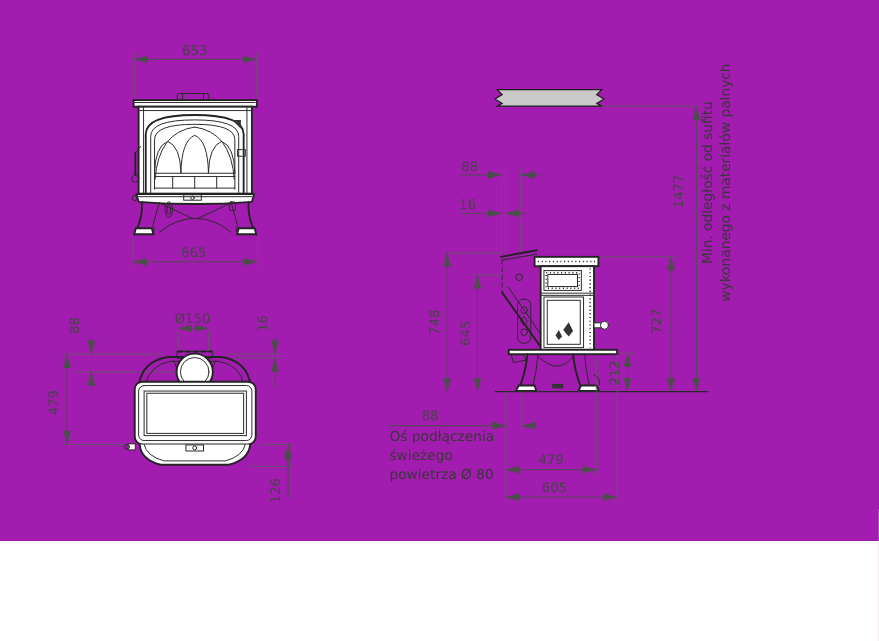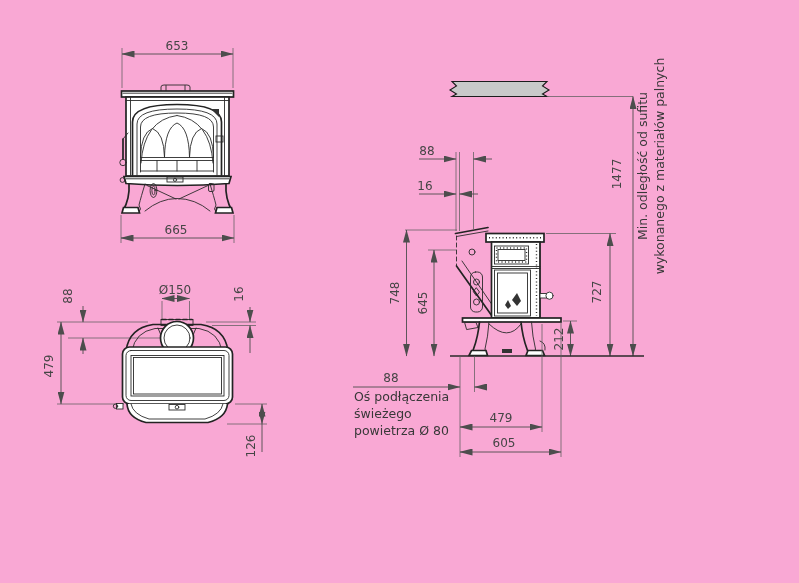--- a/index.html
+++ b/index.html
@@ -1,16 +1,16 @@
 <!DOCTYPE html>
 <html><head>
 <meta charset="utf-8">
 <style>
   html,body{margin:0;padding:0;background:#fff;}
-  .canvas{position:relative;width:799px;height:583px;background:#f9a8d4;overflow:hidden;
+  .canvas{position:relative;width:799px;height:492px;background:#a21caf;overflow:hidden;
           font-family:"DejaVu Sans",sans-serif;}
   svg{position:absolute;left:0;top:0;}
   .ln  {stroke:#2a2a2a;stroke-width:.9;fill:none;stroke-linecap:round;}
   .lnb {stroke:#232323;stroke-width:1.7;fill:none;stroke-linecap:round;}
   .ext {stroke:#5e5e5e;stroke-width:.75;fill:none;}
   .dm  {stroke:#4d4d4d;stroke-width:.9;fill:none;}
   .dash{stroke-dasharray:4 3;}
   .rivet{stroke:#2a2a2a;stroke-width:1.4;fill:none;stroke-dasharray:1 2.4;}
   text.dim{font:12px "DejaVu Sans",sans-serif;fill:#454545;}
   text.note{font:12.5px "DejaVu Sans",sans-serif;fill:#383838;}

